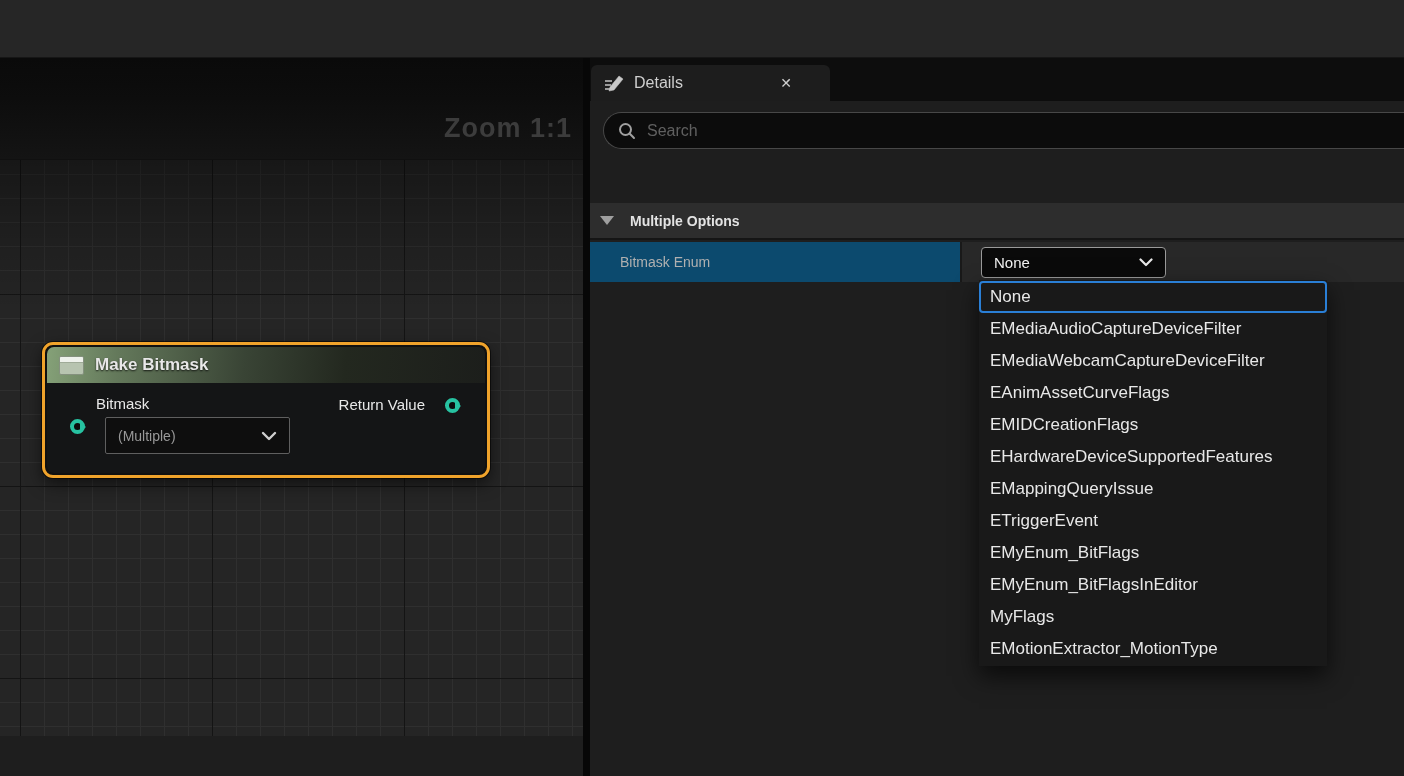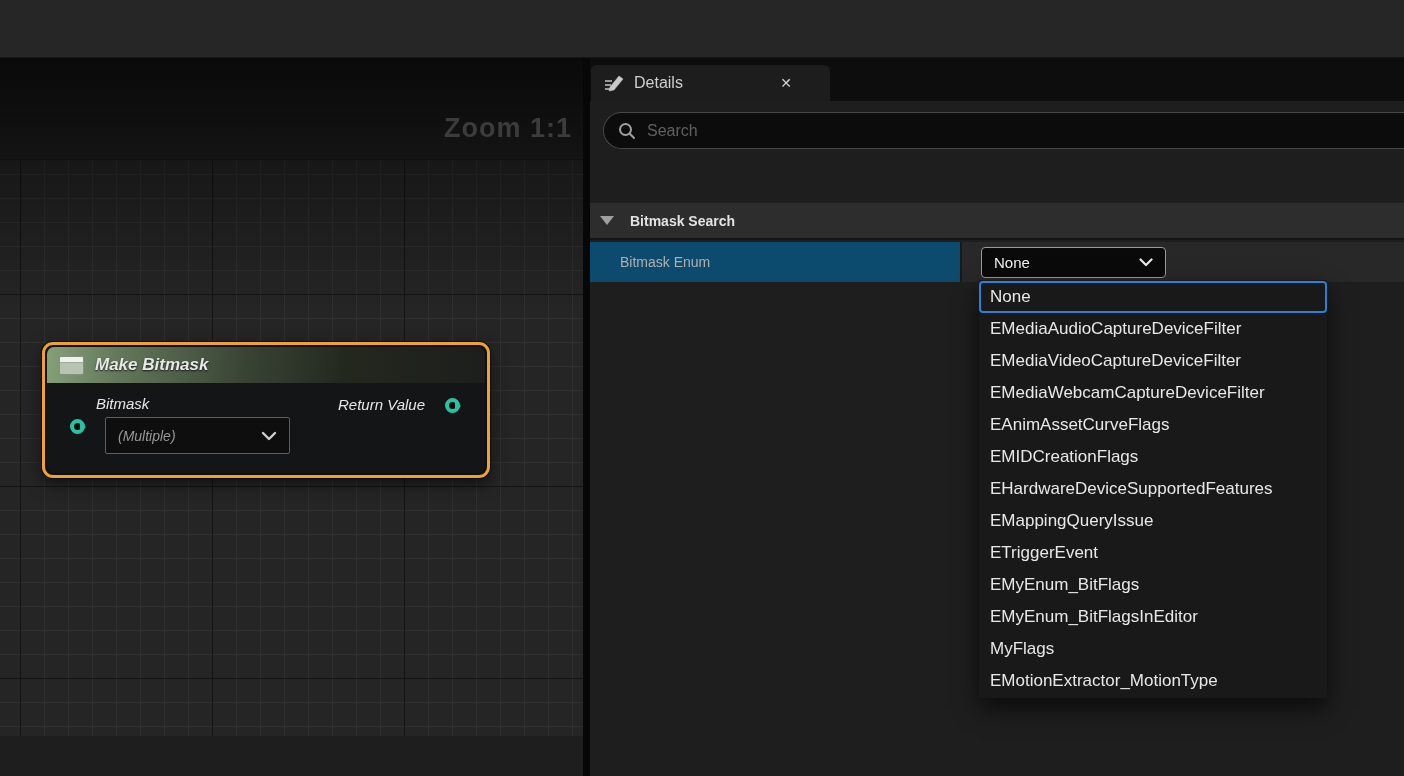--- a/index.html
+++ b/index.html
@@ -28,21 +28,21 @@
        linear-gradient(to bottom,#141414 1px,transparent 1px),
        linear-gradient(to right,#2f2f2f 1px,transparent 1px),
        linear-gradient(to bottom,#2f2f2f 1px,transparent 1px);
      background-size:auto,192px 192px,192px 192px,24px 24px,24px 24px;
      background-position:0 0,20px 0,0 134px,20px 0,0 14px;}
 
   
   .bp-node{position:absolute;left:42px;top:284px;width:448px;height:136px;
      border:3px solid var(--accent_orange);border-radius:11px;background:#101010;padding:2px;
      box-shadow:0 0 0 1px rgba(0,0,0,0.55),0 6px 16px rgba(0,0,0,0.55);}
-  .bp-node-inner{width:100%;height:100%;border-radius:7px;overflow:hidden;background:rgba(21,22,23,0.88);font-style:italic;}
+  .bp-node-inner{width:100%;height:100%;border-radius:7px;overflow:hidden;background:rgba(21,22,23,0.88);}
   .bp-node-header{height:36px;display:flex;align-items:center;padding-left:12px;
      background:linear-gradient(95deg,#85a178 0%,#64795b 16%,#394435 45%,#23281f 68%,#1c1e1b 100%);}
   .struct-icon{width:25px;height:19px;border-radius:2px;background:#b7c4b0;border:1px solid #84917e;overflow:hidden;flex:none;}
   .struct-icon .bar{height:6px;background:#eef2ec;border-bottom:1px solid #9fab98;}
   .bp-node-title{margin-left:11px;font-size:17px;font-weight:bold;color:#e8e8e8;text-shadow:0 1px 2px rgba(0,0,0,0.8);}
   .bp-node-body{position:relative;height:95px;}
   .pin{position:absolute;width:15px;height:15px;border-radius:50%;border:4px solid var(--pin_teal);background:#0c0c0c;}
   .pin::after{content:"";position:absolute;right:-10px;top:50%;transform:translateY(-50%);
      border:5px solid transparent;border-left:6px solid var(--pin_teal);}
   .pin-in{left:23px;top:36px;}
@@ -154,21 +154,21 @@
           <svg class="icon-svg" width="20" height="20" viewBox="0 0 20 20">
             <circle cx="8.5" cy="8.5" r="5.5" fill="none" stroke="#a0a0a0" stroke-width="2"></circle>
             <line x1="12.8" y1="12.8" x2="17" y2="17" stroke="#a0a0a0" stroke-width="2" stroke-linecap="round"></line>
           </svg>
         </span>
         <span class="search-placeholder">Search</span>
       </div>
 
       <div class="category-row">
         <span class="tri-down"></span>
-        <span class="category-label">Bitmask Search</span>
+        <span class="category-label">Multiple Options</span>
       </div>
 
       <div class="prop-row">
         <div class="prop-name-col">
           <span class="prop-name">Bitmask Enum</span>
         </div>
         <div class="prop-divider"></div>
         <div class="prop-value-col">
           <div class="enum-combo">
             <span>None</span>
@@ -177,21 +177,20 @@
                   <path d="M1.5 1.5 L7 7 L12.5 1.5" fill="none" stroke="#e8e8e8" stroke-width="2.2" stroke-linecap="round" stroke-linejoin="round"></path>
                 </svg>
             </span>
           </div>
         </div>
       </div>
 
       <div class="dropdown-list">
           <div class="dropdown-item selected">None</div>
           <div class="dropdown-item">EMediaAudioCaptureDeviceFilter</div>
-          <div class="dropdown-item">EMediaVideoCaptureDeviceFilter</div>
           <div class="dropdown-item">EMediaWebcamCaptureDeviceFilter</div>
           <div class="dropdown-item">EAnimAssetCurveFlags</div>
           <div class="dropdown-item">EMIDCreationFlags</div>
           <div class="dropdown-item">EHardwareDeviceSupportedFeatures</div>
           <div class="dropdown-item">EMappingQueryIssue</div>
           <div class="dropdown-item">ETriggerEvent</div>
           <div class="dropdown-item">EMyEnum_BitFlags</div>
           <div class="dropdown-item">EMyEnum_BitFlagsInEditor</div>
           <div class="dropdown-item">MyFlags</div>
           <div class="dropdown-item">EMotionExtractor_MotionType</div>

